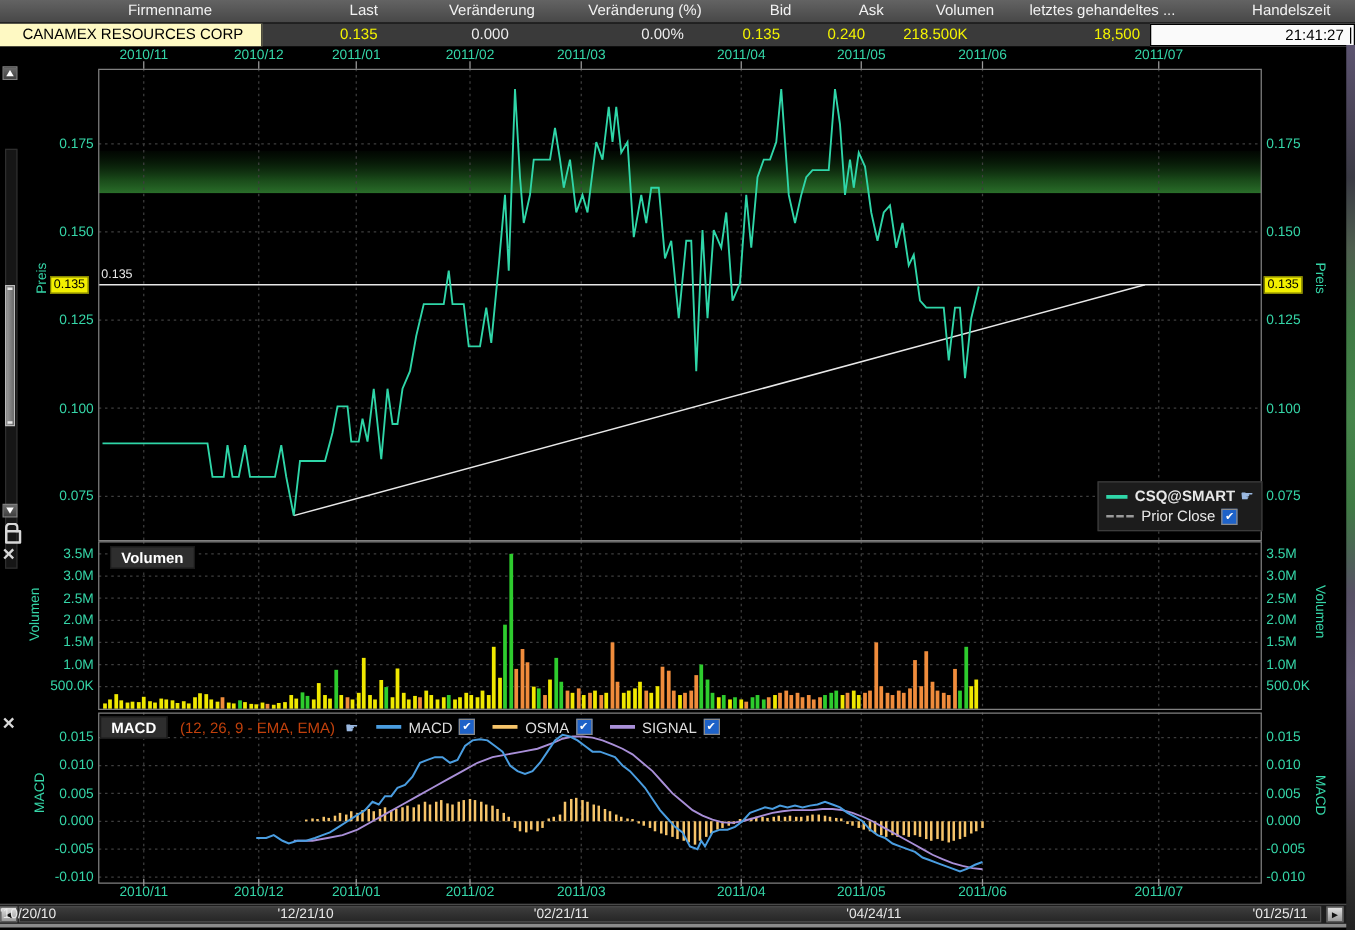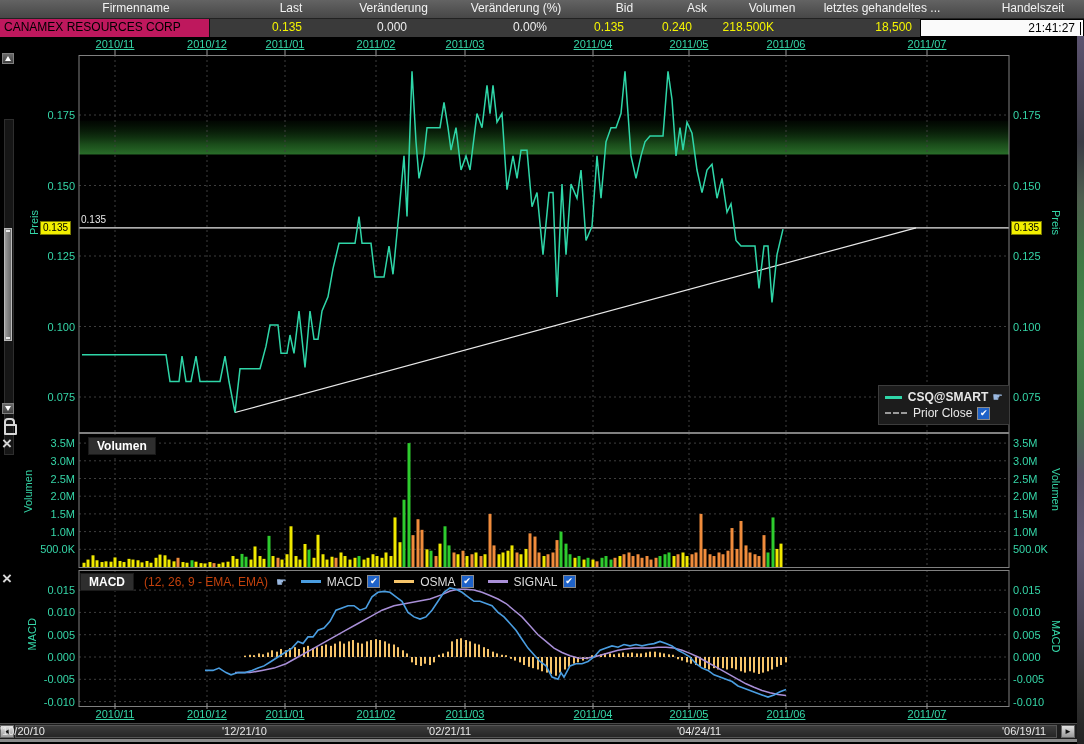--- a/index.html
+++ b/index.html
@@ -6,27 +6,27 @@
   #app{position:relative;width:1084px;height:744px;background:#000;overflow:hidden;
        font-family:"Liberation Sans",sans-serif;-webkit-font-smoothing:antialiased;}
   
   .qt{position:absolute;left:0;top:0;width:1084px;height:36px;}
   .qt-head{display:grid;grid-template-columns:210px 100px 105px 140px 77px 68px 82px 138px 164px;
            height:18px;background:linear-gradient(#636363,#474747);border-bottom:1px solid #222;padding-left:31px;}
   .qt-head div{color:#f2f2f2;font-size:12px;line-height:17px;text-align:center;overflow:hidden;white-space:nowrap;}
   .qt-row{display:grid;grid-template-columns:210px 100px 105px 140px 77px 68px 82px 138px 164px;
           height:18px;background:#3a3a3a;}
   .qt-row div{font-size:12px;line-height:17px;text-align:right;padding-right:8px;white-space:nowrap;overflow:hidden;}
-  .cell-name{background:#be185d;color:#000;text-align:left !important;padding-left:4px;border-right:1px solid #111;}
+  .cell-name{background:#fef9c3;color:#000;text-align:left !important;padding-left:18px;border-right:1px solid #111;}
   .cell-yellow{color:#f5f500;}
   .cell-white{color:#ededed;}
   .cell-time{background:#fafafa;color:#000;position:relative;border:1px solid #000;}
   .cell-time .caret{position:absolute;right:2px;top:2px;width:1px;height:13px;background:#000;}
   .tick-label{position:absolute;font-size:11px;color:#35d6a8;white-space:nowrap;}
-  .month-label{position:absolute;font-size:11px;color:#35d6a8;transform:translateX(-50%);white-space:nowrap;text-decoration:underline;}
+  .month-label{position:absolute;font-size:11px;color:#35d6a8;transform:translateX(-50%);white-space:nowrap;}
   .rot-label{position:absolute;font-size:11px;color:#35d6a8;writing-mode:vertical-rl;}
   .rot-left{transform:rotate(180deg);}
   .price-tag{position:absolute;background:#f2ef00;color:#000;font-size:10px;line-height:12px;
              padding:0 2px;border:1px solid #7a7a00;}
   .inline-price{position:absolute;color:#e8e8e8;font-size:10px;}
   
   .legend-box{position:absolute;left:878px;top:385px;width:118px;background:#1c1c1c;
               border:1px solid #3c3c3c;padding:3px 6px;z-index:5;}
   .legend-row{display:flex;align-items:center;height:16px;font-size:12px;color:#e8e8e8;}
   .swatch{display:inline-block;width:22px;height:0;border-top:3px solid #2fd6a8;margin-right:6px;}
@@ -524,21 +524,21 @@
   </div>
 
   <div class="hscroll">
     <div class="hs-thumb"></div>
     <div class="hs-btn" style="left:0;">◄</div>
     <div class="hs-btn" style="left:1061px;">►</div>
   <div class="hs-date" style="left: 0;">'10/20/10</div>
       <div class="hs-date" style="left: 222px;">'12/21/10</div>
       <div class="hs-date" style="left: 427px; text-align: right;">'02/21/11</div>
       <div class="hs-date" style="left: 677px;">'04/24/11</div>
-      <div class="hs-date" style="left: 1002px;">'06/19/11</div>
+      <div class="hs-date" style="left: 1002px;">'01/25/11</div>
     </div>
   <div class="bottom-strip"></div>
   <div class="right-strip"></div>
 
 <div class="month-label" style="left: 115px; top: 38px;">2010/11</div>
     <div class="month-label" style="left: 115px; top: 708px;">2010/11</div>
     <div class="month-label" style="left: 207px; top: 38px;">2010/12</div>
     <div class="month-label" style="left: 207px; top: 708px;">2010/12</div>
     <div class="month-label" style="left: 285px; top: 38px;">2011/01</div>
     <div class="month-label" style="left: 285px; top: 708px;">2011/01</div>

